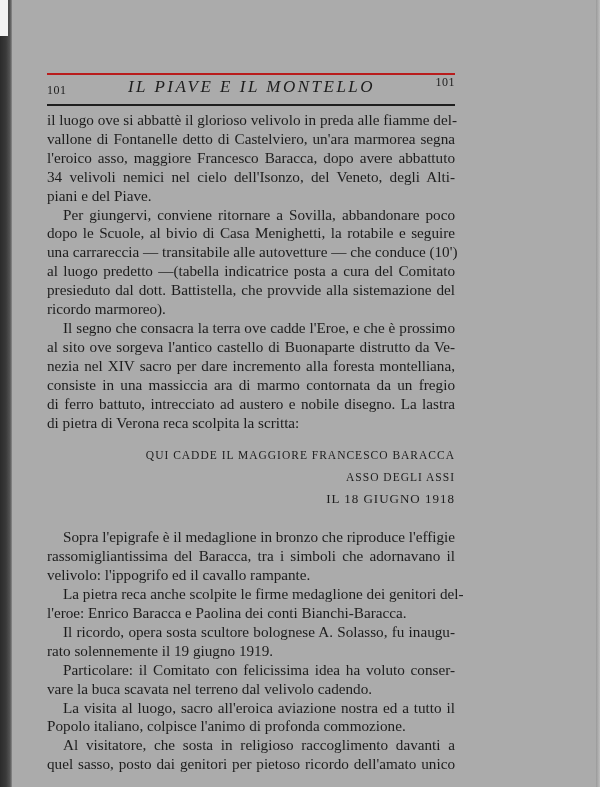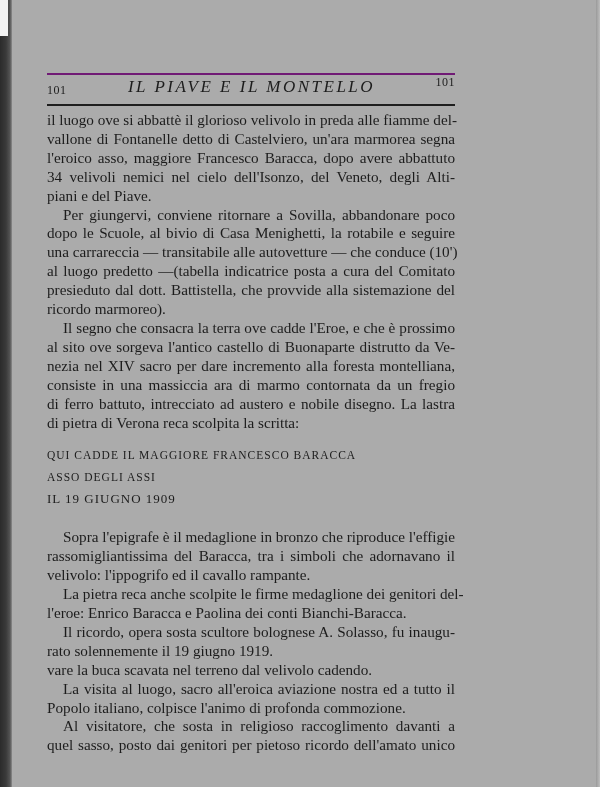--- a/index.html
+++ b/index.html
@@ -19,37 +19,37 @@
   .right-edge {
     position:absolute; right:0; top:0; width:4px; height:787px;
     background:linear-gradient(to right,#9a9a9a,#bdbdbd);
   }
   .page {
     position:absolute; left:12px; top:0; right:4px; bottom:0;
     background:#ababab;
   }
   .header {
     position:absolute; left:47px; top:73px; width:408px; height:29px;
-    border-top:2px solid #701a75; border-bottom:2px solid #1e1e1e;
+    border-top:2px solid #b91c1c; border-bottom:2px solid #1e1e1e;
   }
   .folio-left { position:absolute; left:0; top:8px; font-size:12px; letter-spacing:0.5px; }
   .folio-right { position:absolute; right:0; top:0px; font-size:12px; letter-spacing:0.5px; }
   .running-title {
     position:absolute; left:1px; right:0; top:2px; text-align:center;
     font-style:italic; font-size:17px; letter-spacing:2.5px;
   }
   .body-text {
     position:absolute; left:47px; top:111px; width:408px;
     font-size:15.2px; line-height:18.9px; text-align:justify;
   }
   .line { display:block; white-space:nowrap; text-align-last:justify; text-align:justify; }
   .line.last { text-align-last:left; }
   .line.indent { padding-left:16px; }
   .inscription {
-    text-align:left; font-size:11.5px; letter-spacing:1px; line-height:22px;
+    text-align:right; font-size:11.5px; letter-spacing:1px; line-height:22px;
     margin:12px 0 18px 0;
   }
   .inscription .l3 { font-size:13px; }
 </style>
 </head>
 <body>
 
 <div class="left-edge"></div>
 <div class="left-edge-top"></div>
 <div class="right-edge"></div>
@@ -83,37 +83,38 @@
     <span class="line">al sito ove sorgeva l'antico castello di Buonaparte distrutto da Ve-</span>
     <span class="line">nezia nel XIV sacro per dare incremento alla foresta montelliana,</span>
     <span class="line">consiste in una massiccia ara di marmo contornata da un fregio</span>
     <span class="line">di ferro battuto, intrecciato ad austero e nobile disegno. La lastra</span>
     <span class="line last">di pietra di Verona reca scolpita la scritta:</span>
   </div>
 
   <div class="inscription">
     <div>QUI CADDE IL MAGGIORE FRANCESCO BARACCA</div>
     <div>ASSO DEGLI ASSI</div>
-    <div class="l3">IL 19 GIUGNO 1909</div>
+    <div class="l3">IL 18 GIUGNO 1918</div>
   </div>
 
   <div>
     <span class="line indent">Sopra l'epigrafe è il medaglione in bronzo che riproduce l'effigie</span>
     <span class="line">rassomigliantissima del Baracca, tra i simboli che adornavano il</span>
     <span class="line last">velivolo: l'ippogrifo ed il cavallo rampante.</span>
   </div>
   <div>
     <span class="line indent">La pietra reca anche scolpite le firme medaglione dei genitori del-</span>
     <span class="line last">l'eroe: Enrico Baracca e Paolina dei conti Bianchi-Baracca.</span>
   </div>
   <div>
     <span class="line indent">Il ricordo, opera sosta scultore bolognese A. Solasso, fu inaugu-</span>
     <span class="line last">rato solennemente il 19 giugno 1919.</span>
   </div>
   <div>
+    <span class="line indent">Particolare: il Comitato con felicissima idea ha voluto conser-</span>
     <span class="line last">vare la buca scavata nel terreno dal velivolo cadendo.</span>
   </div>
   <div>
     <span class="line indent">La visita al luogo, sacro all'eroica aviazione nostra ed a tutto il</span>
     <span class="line last">Popolo italiano, colpisce l'animo di profonda commozione.</span>
   </div>
   <div>
     <span class="line indent">Al visitatore, che sosta in religioso raccoglimento davanti a</span>
     <span class="line">quel sasso, posto dai genitori per pietoso ricordo dell'amato unico</span>
   </div>

